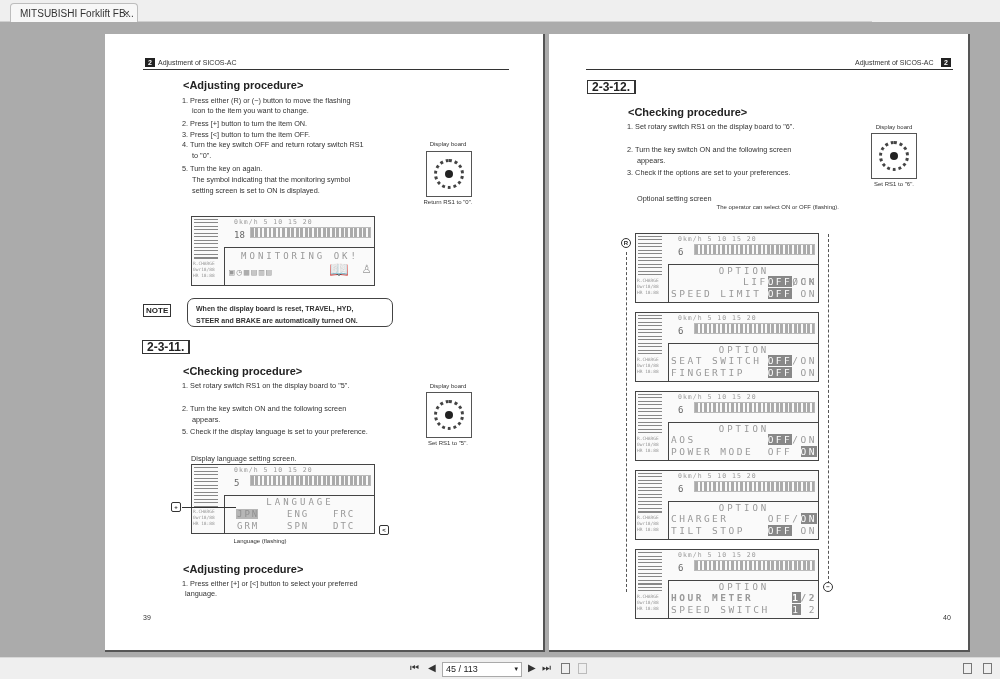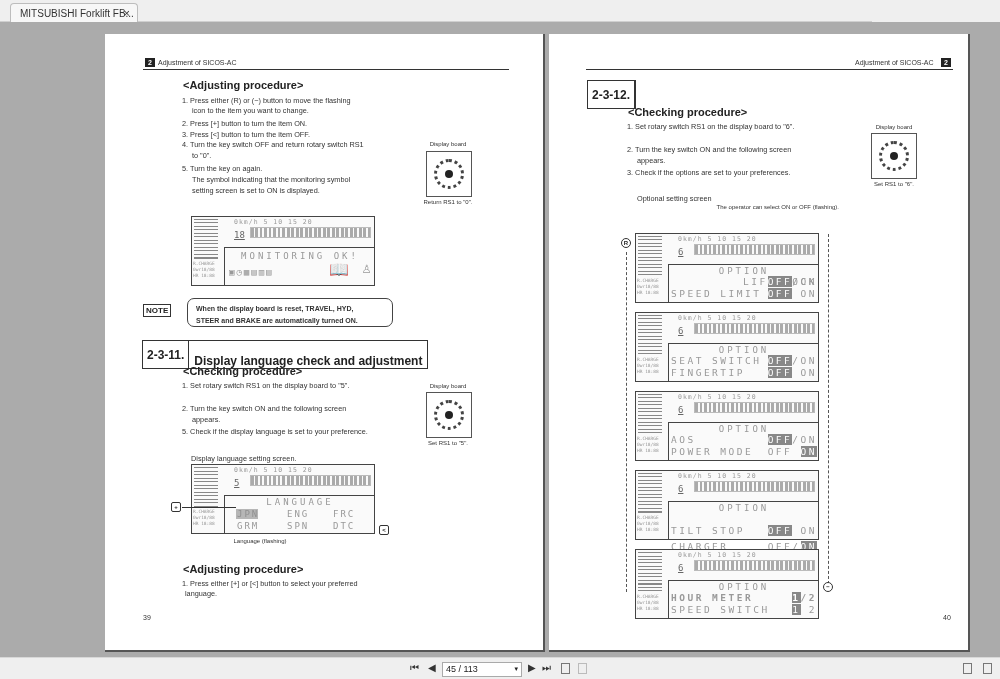--- a/index.html
+++ b/index.html
@@ -10,34 +10,34 @@
   .viewer { position: absolute; left: 0; top: 22px; width: 1000px; height: 635px; background: #ababab; }
   .page { position: absolute; background: #fff; border-right: 2px solid #555; border-bottom: 2px solid #555; overflow: hidden; }
   .pg-left { left: 105px; top: 12px; width: 440px; height: 618px; }
   .pg-right { left: 549px; top: 12px; width: 421px; height: 618px; }
   .abs { position: absolute; }
   .hdr-line { position: absolute; height: 1px; background: #333; }
   .chap-box { position: absolute; width: 10px; height: 9px; background: #222; color: #fff; font-size: 7px; font-weight: bold; text-align: center; line-height: 9px; }
   .hdr-text { position: absolute; font-size: 7px; color: #333; }
   .h-proc { position: absolute; font-size: 11px; font-weight: bold; color: #222; }
   .step { position: absolute; font-size: 7.3px; color: #333; line-height: 11px; text-align: center; }
-  .sec-title { position: absolute; border: 1px solid #333; font-size: 12px; font-weight: bold; display: flex; height: 29px; align-items: flex-end; }
+  .sec-title { position: absolute; border: 1px solid #333; font-size: 12px; font-weight: bold; display: flex; height: 14px; align-items: flex-start; }
   .sec-title .num { padding: 0 4px; border-right: 1px solid #333; height: 100%; display: flex; align-items: center; }
   .sec-title .ttl { padding: 0 5px; }
   .note-tag { position: absolute; font-size: 8px; font-weight: bold; border: 1px solid #333; padding: 1px 2px; }
   .note-box { position: absolute; border: 1px solid #444; border-radius: 7px; font-size: 7px; font-weight: bold; padding: 4px 8px; line-height: 12px; color: #333; }
   .cap { position: absolute; font-size: 6px; color: #333; text-align: center; }
   .board { position: absolute; width: 46px; height: 46px; border: 1px solid #555; background: #fff; }
   .dial { position: absolute; left: 7px; top: 7px; width: 30px; height: 30px; border-radius: 50%; border: 3px dotted #444; }
   .dial::after { content: ""; position: absolute; left: 8px; top: 8px; width: 8px; height: 8px; background: #222; border-radius: 50%; }
   .lcd { position: absolute; border: 1.5px solid #444; background: #fafafa; font-family: "DejaVu Sans Mono", monospace; color: #999; }
   .lcd .bars { position: absolute; left: 2px; top: 2px; width: 24px; height: 40px; background: repeating-linear-gradient(#888 0 1px, transparent 1px 3.5px); }
   .lcd .speed { position: absolute; top: 1px; left: 42px; font-size: 6.5px; color: #999; letter-spacing: 1px; white-space: nowrap; }
   .lcd .gauge { position: absolute; left: 58px; top: 10px; right: 3px; height: 11px; border: 1px solid #bbb; background: repeating-linear-gradient(90deg, #aaa 0 2.5px, transparent 2.5px 4.5px); }
-  .lcd .digit { position: absolute; left: 42px; top: 13px; font-size: 9px; color: #666; text-decoration: underline; }
+  .lcd .digit { position: absolute; left: 42px; top: 13px; font-size: 9px; color: #666; }
   .lcd .side { position: absolute; left: 1px; top: 44px; font-size: 4.5px; color: #999; line-height: 6px; }
   .lcd .panel { position: absolute; left: 34px; right: -1px; top: 34px; bottom: -1px; border-left: 1.5px solid #444; border-top: 1.5px solid #444; }
   .lcd .ptitle { position: absolute; top: 1px; left: 0; right: 0; text-align: center; font-size: 9px; letter-spacing: 3px; color: #999; }
   .lcd .prow { position: absolute; left: 2px; right: 2px; font-size: 9.5px; letter-spacing: 2.5px; color: #999; white-space: nowrap; }
   .lcd .prow .val { position: absolute; right: 0; top: 0; }
   .hl { background: #888; color: #fff; }
   .dash-v { position: absolute; width: 0; border-left: 1px dashed #555; }
   .circ-btn { position: absolute; width: 10px; height: 10px; border: 1px solid #333; border-radius: 50%; font-size: 6px; font-weight: bold; text-align: center; line-height: 9px; background: #fff; }
   .pgnum { position: absolute; font-size: 7px; color: #333; }
   .toolbar { position: absolute; left: 0; top: 657px; width: 1000px; height: 22px; background: #efefef; border-top: 1px solid #d8d8d8; }
@@ -97,21 +97,20 @@
     </div>
 
     <div class="note-tag" style="left:38px;top:270px;">NOTE</div>
     <div class="note-box" style="left:82px;top:264px;width:206px;height:29px;">
       <div>When the display board is reset, TRAVEL, HYD,</div>
       <div>STEER and BRAKE are automatically turned ON.</div>
     </div>
 
     <div class="sec-title" style="left:37px;top:306px;">
       <span class="num">2-3-11.</span>
-      <span class="ttl">Display language check and adjustment</span>
     </div>
 
     <div class="h-proc" style="left:78px;top:331px;">&lt;Checking procedure&gt;</div>
     <div class="step" style="left:77px;top:346px;">1. Set rotary switch RS1 on the display board to "5".</div>
     <div class="step" style="left:77px;top:369px;">2. Turn the key switch ON and the following screen</div>
     <div class="step" style="left:87px;top:380px;">appears.</div>
     <div class="step" style="left:77px;top:392px;">5. Check if the display language is set to your preference.</div>
 
     <div class="cap" style="left:318px;top:349px;width:50px;">Display board</div>
     <div class="board" style="left:321px;top:358px;">
@@ -257,21 +256,21 @@
         <div class="lcd" style="left: 86px; top: 436px; width: 184px; height: 70px;">
       <div class="bars"></div>
       <div class="speed">0km/h 5   10   15   20</div>
       <div class="digit">6</div>
       <div class="gauge"></div>
       <div class="side" style="white-space:pre;">R.CHARGE
 0wr18/88
 HR 18:88</div>
       <div class="panel" style="left:32px;top:30px;">
         <div class="ptitle">OPTION</div>
-            <div class="prow" style="top:11px;margin-top:28px;">
+            <div class="prow" style="top:11px;">
           <span>CHARGER</span>
           <span class="val">
             <span class="">OFF</span><span>/</span><span class="hl">ON</span>
           </span>
         </div>
             <div class="prow" style="top:23px;">
           <span>TILT STOP</span>
           <span class="val">
             <span class="hl">OFF</span><span> </span><span class="">ON</span>
           </span>

